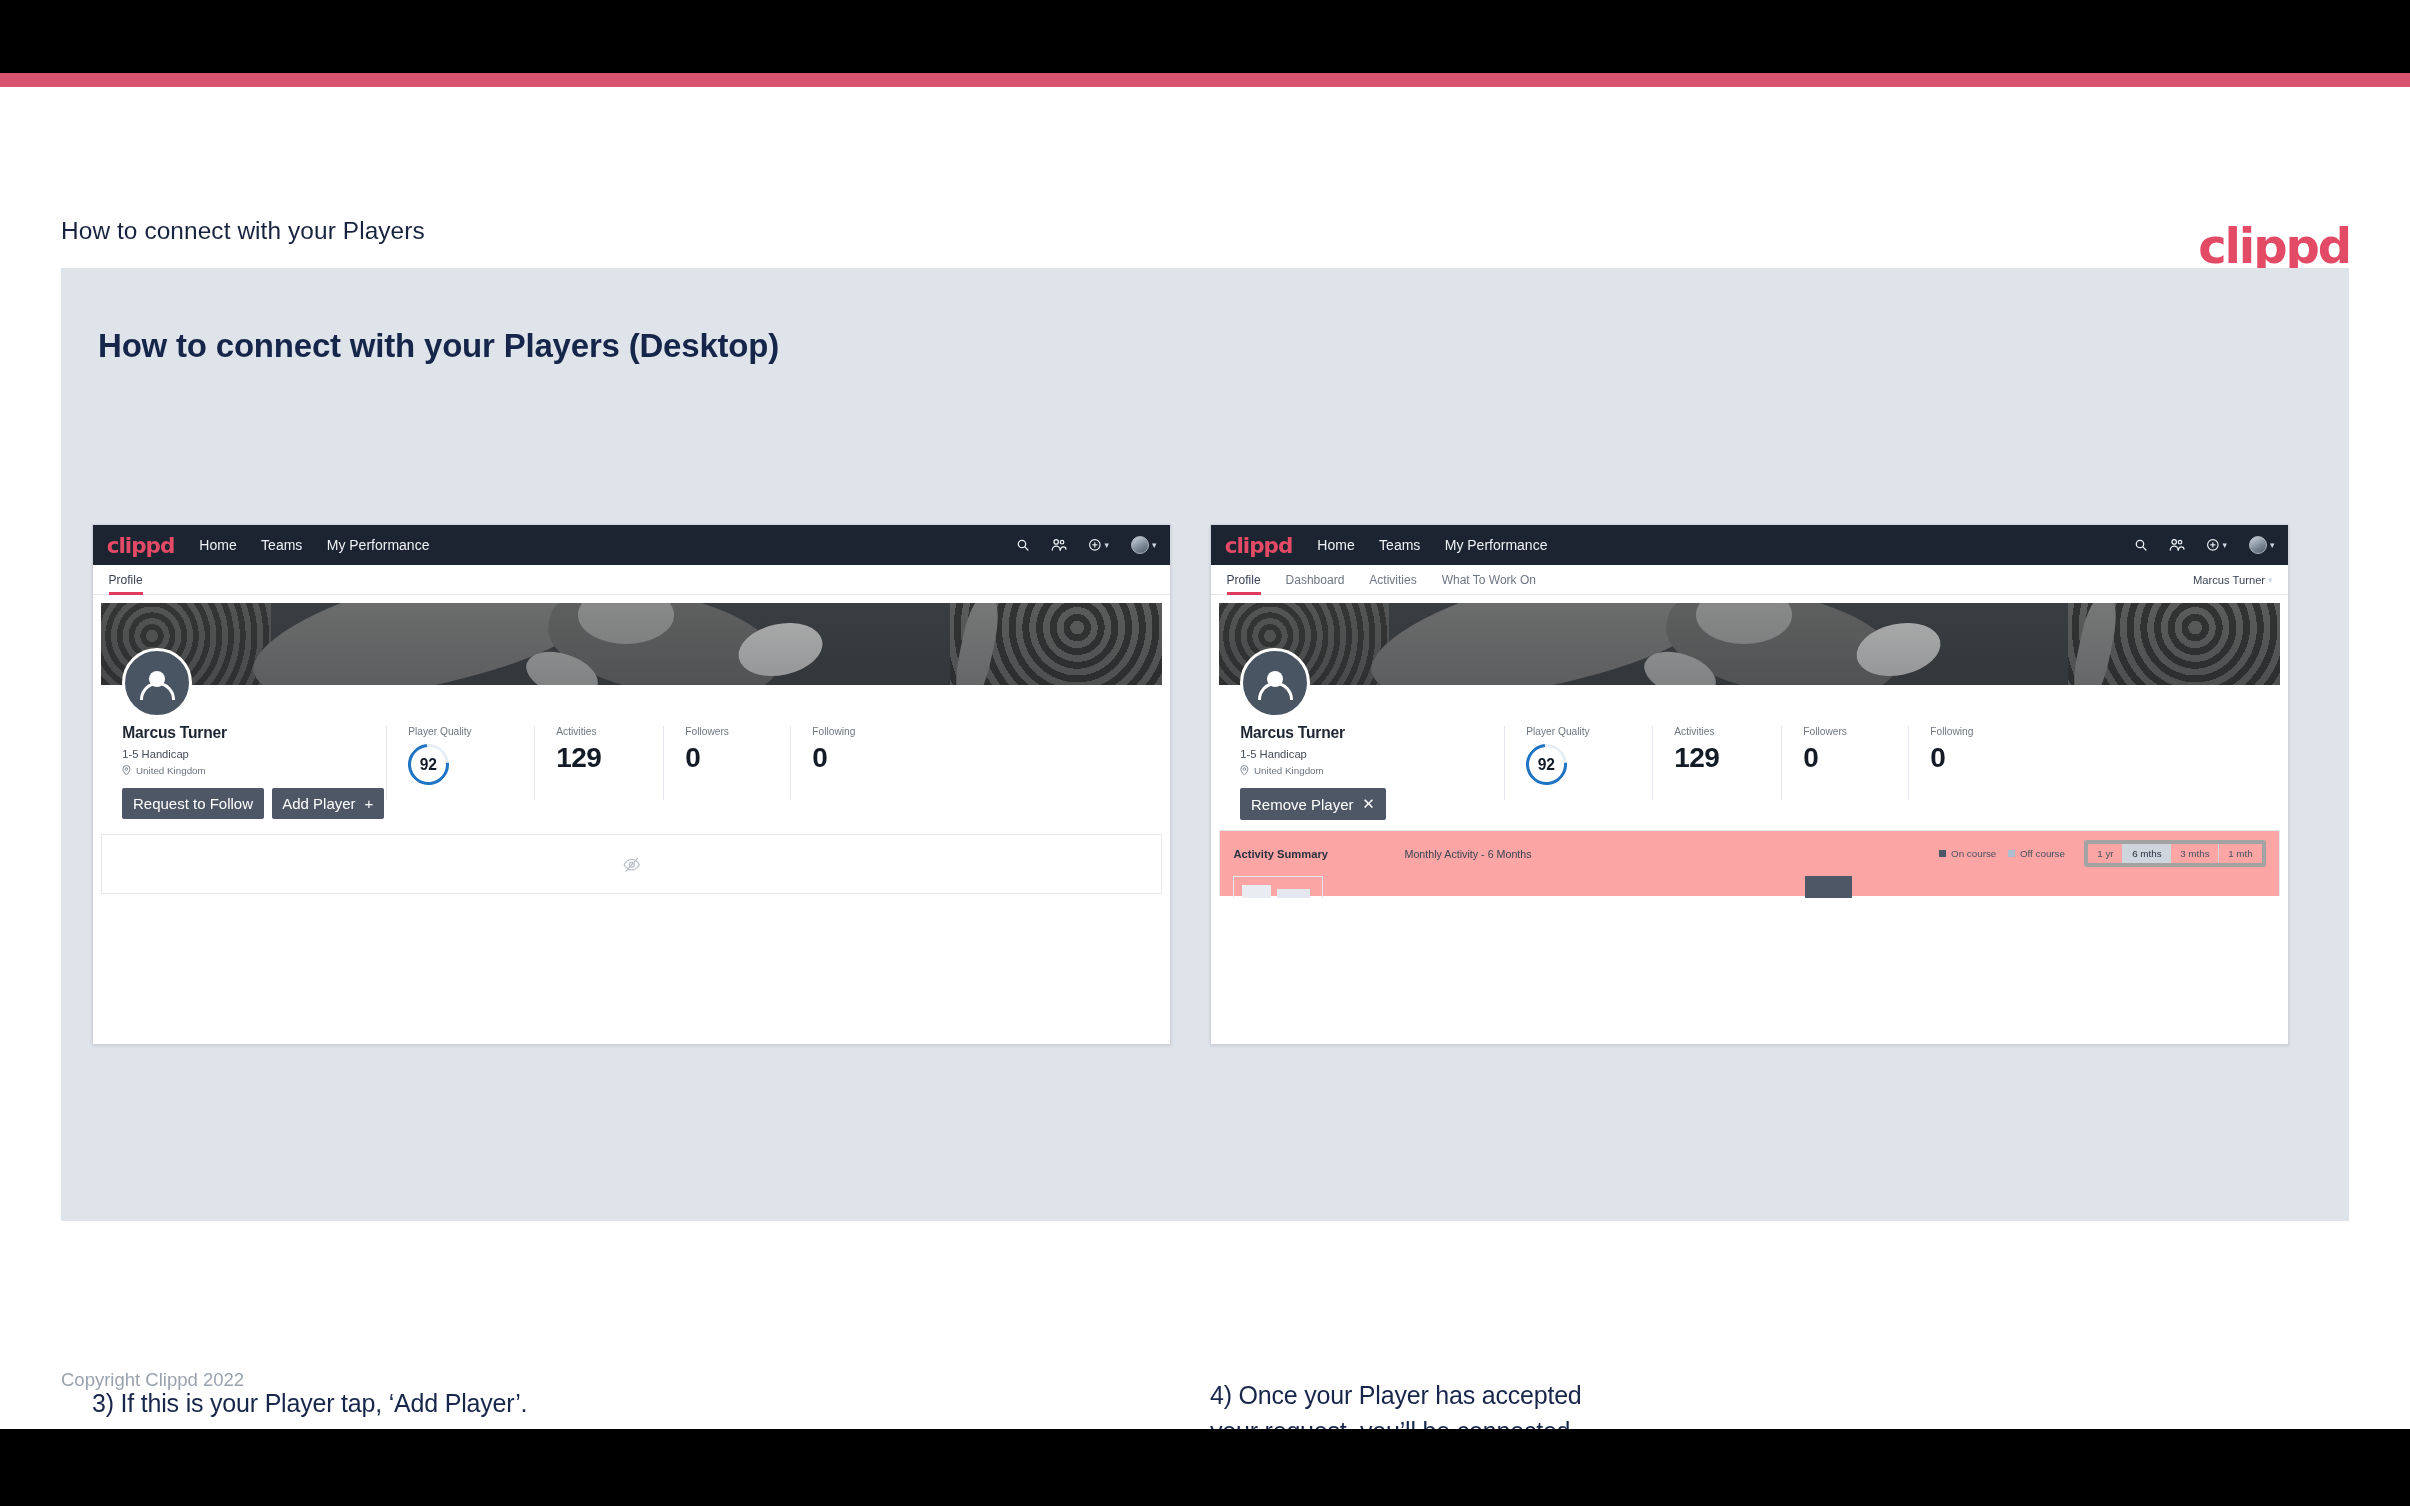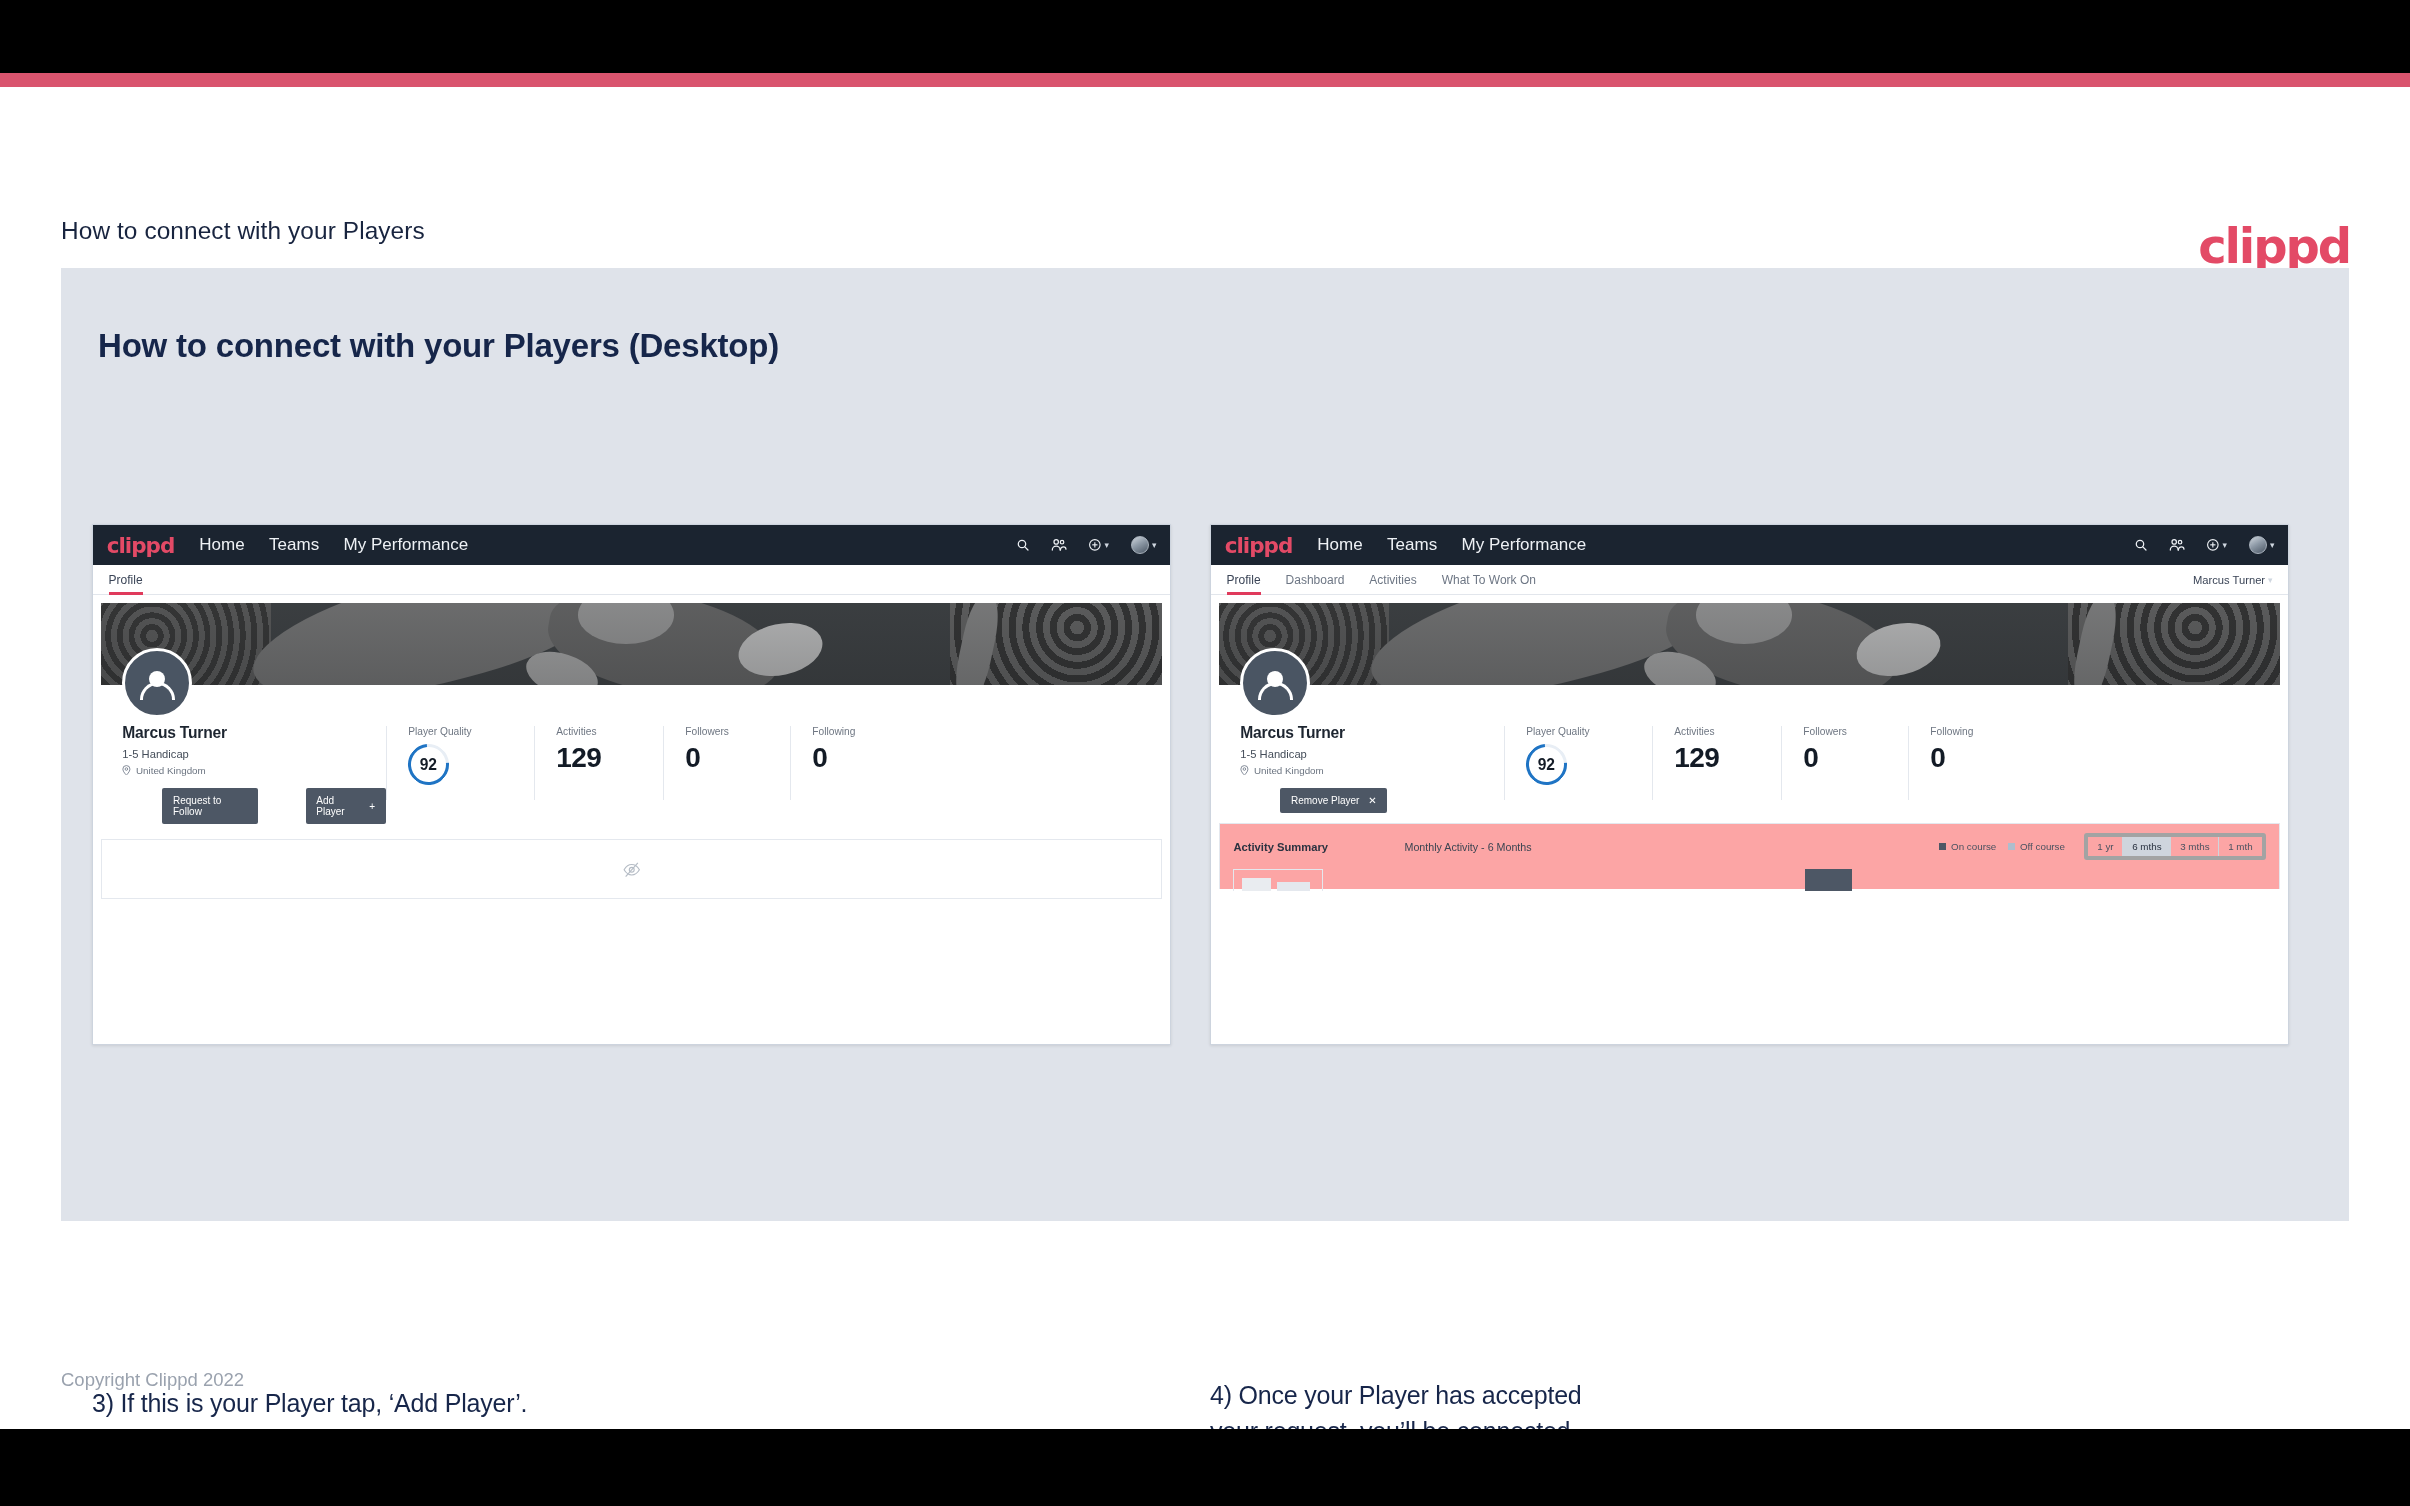--- a/index.html
+++ b/index.html
@@ -57,21 +57,21 @@
   
   .appbar {
     position:relative; width:100%; height:40px; background:#1b2430;
     display:flex; align-items:center; padding:0 13.7px;
   }
   .appbar-logo {
     font-size:21.5px; font-weight:700; color:#e34a66;
     letter-spacing:-1px; font-family:"DejaVu Sans", sans-serif; margin-right:25px;
   }
   .appnav { display:flex; gap:24.4px; }
-  .appnav-item { font-size:17px; color:#eef1f5; }
+  .appnav-item { font-size:14px; color:#eef1f5; }
   .appbar-right { margin-left:auto; display:flex; align-items:center; gap:21.5px; }
   .ic { display:inline-block; line-height:0; }
   .ic svg { display:block; }
   .caret { font-size:8.8px; color:#cfd6df; margin-left:2.9px; }
   .avatar-nav {
     width:18.5px; height:18.5px; border-radius:50%;
     background:linear-gradient(150deg,#cfd6dd 0%,#8d99a6 45%,#4c5866 100%);
     border:1px solid #aab3bd;
   }
   .nav-grp { display:flex; align-items:center; }
@@ -127,22 +127,22 @@
     border-radius:19.5px 19.5px 0 0; border:3.9px solid #fff; border-bottom:none;
   }
 
   .profile-row { display:flex; align-items:flex-start; padding-top:39px; }
   .profile-col-left { width:285px; padding-left:21.5px; }
   .pname { font-size:15.6px; font-weight:700; color:#1d2530; letter-spacing:-0.2px; }
   .phandicap { font-size:11.2px; color:#444d59; margin-top:5.9px; }
   .ploc { font-size:9.8px; color:#6b7480; margin-top:4.9px; display:flex; align-items:center; gap:4.9px; }
   .pbtns { display:flex; gap:7.8px; margin-top:12.7px; }
   .pbtn {
-    background:#4d5765; color:#fff; font-size:10px;
-    padding:6.8px 10.7px; display:flex; align-items:center; gap:8.8px; border-radius:2px;margin-left:40px;
+    background:#4d5765; color:#fff; font-size:15px;
+    padding:6.8px 10.7px; display:flex; align-items:center; gap:8.8px; border-radius:2px;
   }
 
   .stat-grid { display:flex; flex:1; padding-top:2px; }
   .stat {
     padding:0 0 0 21.5px; border-left:1px solid #e4e8ee; min-height:74px;
   }
   .stat-label { font-size:10.2px; color:#6e7682; }
   .stat-value { font-size:28px; font-weight:700; color:#131b26; margin-top:4.9px; letter-spacing:-0.6px; }
   .sw-quality { width:148px; }
   .sw-act { width:129px; }

